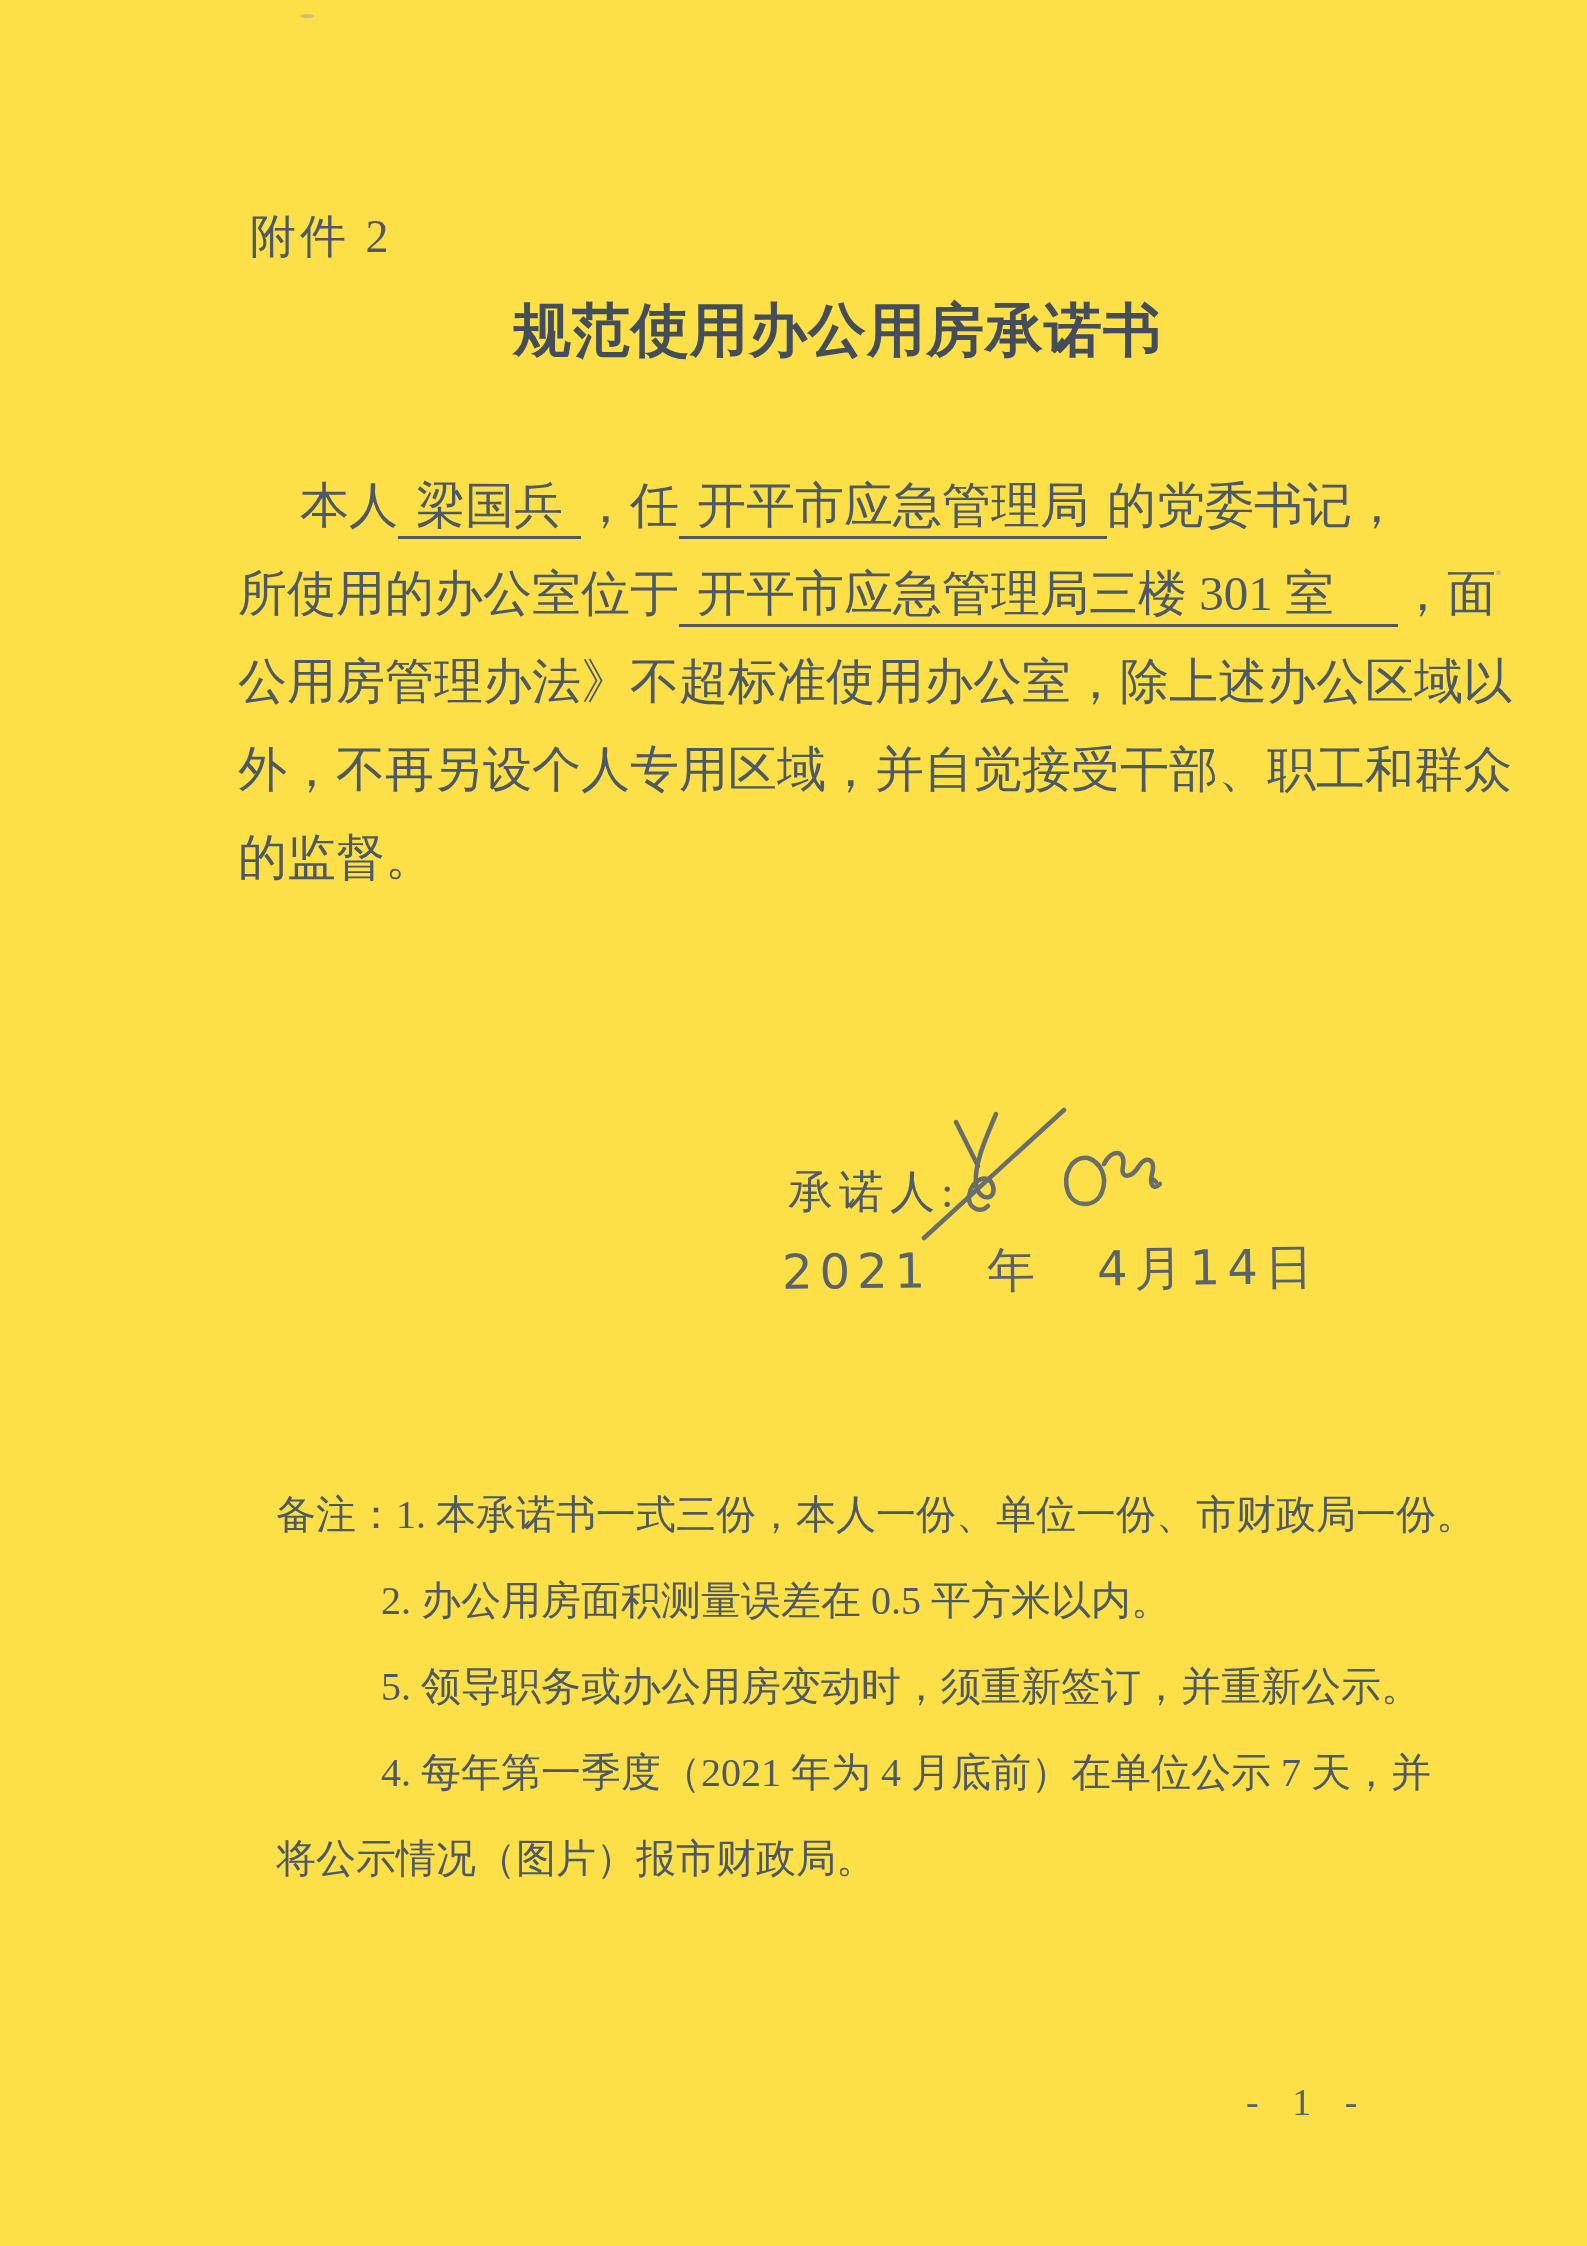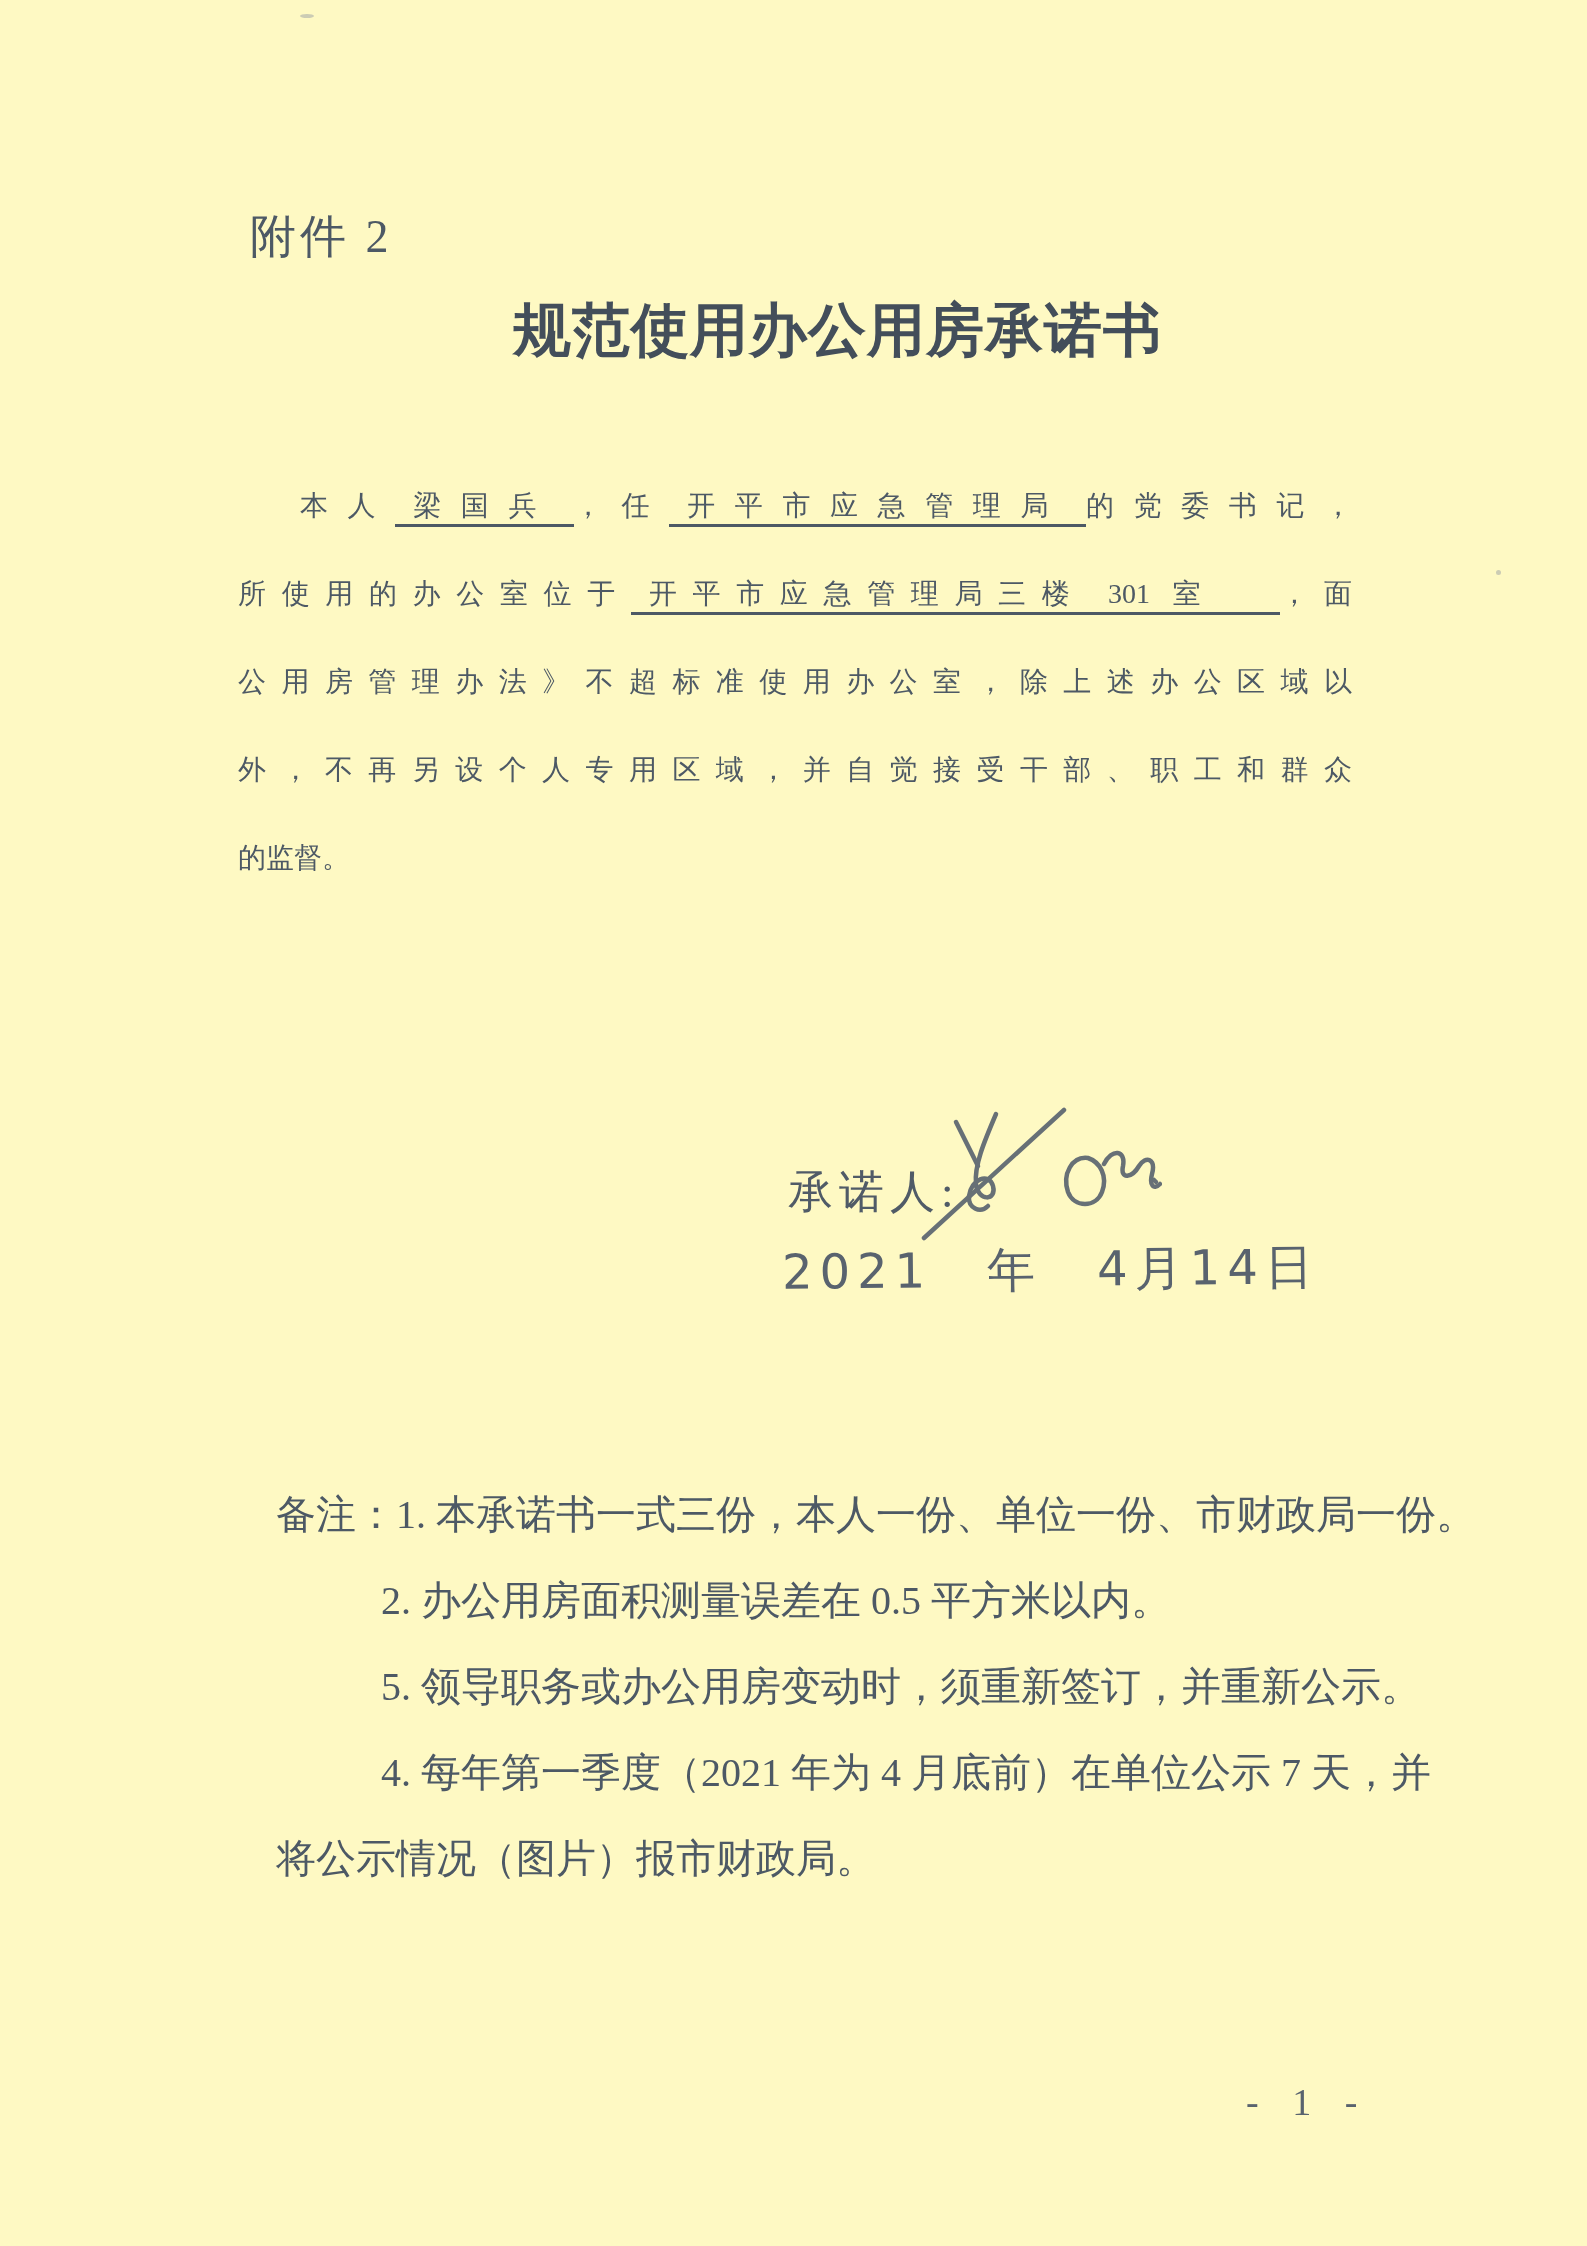--- a/index.html
+++ b/index.html
@@ -1,37 +1,37 @@
 <!DOCTYPE html>
 <html><head>
 <meta charset="utf-8">
 <style>
   html,body{margin:0;padding:0;background:#e8e8e8;}
   .page{
     position:relative;
     width:1587px;height:2246px;
     margin:0 auto;
-    background:#fef9c3;
+    background:#fde047;
     overflow:hidden;
     color:#4d5965;
     font-family:"Liberation Serif","DejaVu Serif",serif;
   }
   .speck{position:absolute;background:#9aa0a6;border-radius:50%;opacity:.5;}
   .attachment{
     position:absolute;left:250px;top:206px;
     font-size:46px;letter-spacing:4px;color:#4d5965;
   }
   .title{
     position:absolute;left:0;top:292px;width:100%;
     text-align:center;font-size:58px;font-weight:bold;
     color:#434e5a;letter-spacing:1px;padding-left:44px;
   }
   .body-block{
     position:absolute;left:238px;top:462px;width:1114px;
-    font-size:28px;line-height:88px;color:#4d5965;
+    font-size:49px;line-height:88px;color:#4d5965;
   }
   .body-line{white-space:nowrap;height:88px;}
   .body-line.justify{text-align:justify;text-align-last:justify;}
   .body-line.indent{text-indent:62px;}
   .blank{
     border-bottom:3px solid #4d5965;
     padding:0 18px 3px 18px;
   }
   .blank.tail{padding-right:64px;}
   .sig-label{

